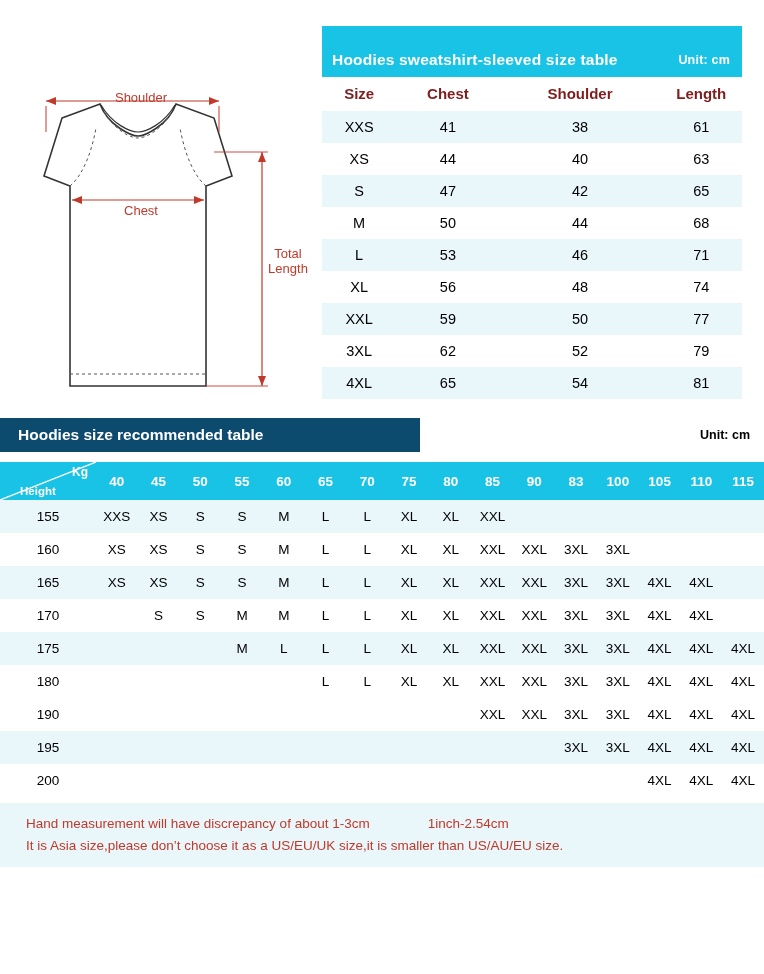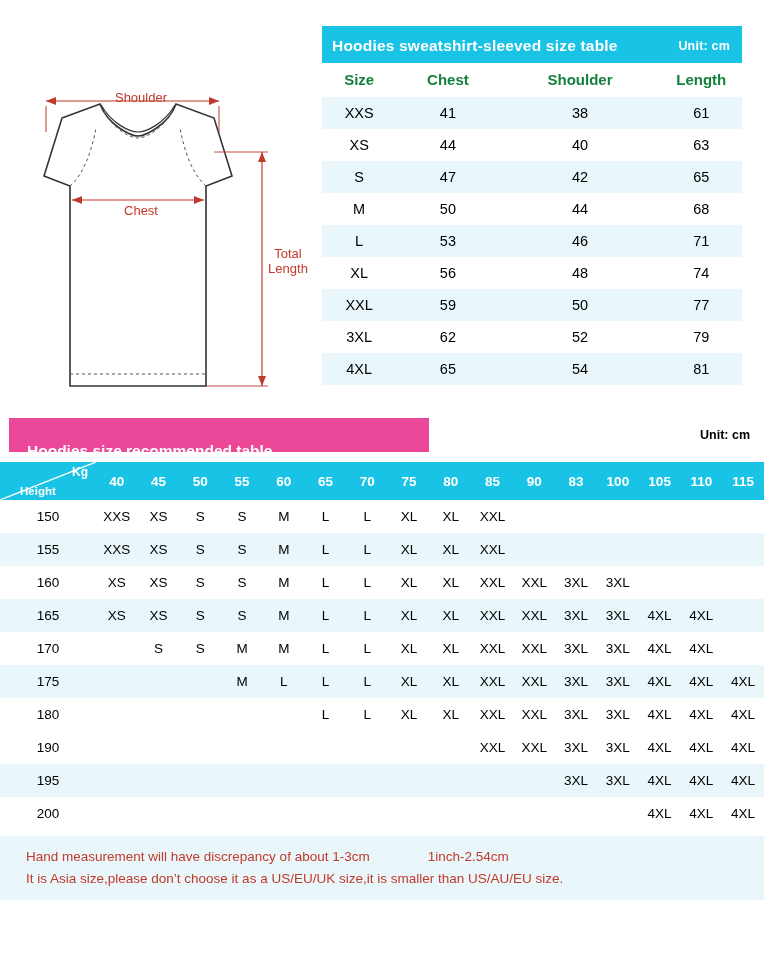--- a/index.html
+++ b/index.html
@@ -56,31 +56,31 @@
   table.size-table {
     border-collapse: collapse;
     width: 420px;
     margin: 0;
   }
   .size-title-row td {
     background: #19c3e6;
     color: #ffffff;
     font-size: 15.5px;
     font-weight: bold;
-    padding: 11px 10px 8px 10px;
+    padding: 25px 10px 8px 10px;
     letter-spacing: 0.2px;
   }
   .size-title-row td.unit {
     text-align: right;
     font-size: 12.5px;
     font-weight: bold;
     padding-right: 12px;
   }
   .size-head-row td {
-    color: #15803d;
+    color: #7f1d1d;
     font-size: 15px;
     font-weight: bold;
     text-align: center;
     padding: 8px 0 9px 0;
     background: #ffffff;
   }
   table.size-table td.cell {
     text-align: center;
     font-size: 14.5px;
     padding: 8px 0 8px 0;
@@ -94,30 +94,29 @@
     width: 764px;
     position: relative;
   }
   .rec-header {
     display: flex;
     align-items: center;
     height: 34px;
     margin-top: 8px;
   }
   .rec-title {
-    background: #ec4899;
+    background: #0c4a6e;
     color: #ffffff;
     font-size: 15.5px;
     font-weight: bold;
     line-height: 34px;
-    padding: 16px 0 0 18px;
+    padding: 0 0 0 18px;
     width: 420px;
     box-sizing: border-box;
     height: 34px;
-    margin-left: 9px;
   }
   .rec-unit {
     flex: 1;
     text-align: right;
     font-size: 12.5px;
     font-weight: bold;
     padding-right: 14px;
     color: #000;
   }
 
@@ -329,39 +328,20 @@
           <th>85</th>
           <th>90</th>
           <th>83</th>
           <th>100</th>
           <th>105</th>
           <th>110</th>
           <th>115</th>
         </tr>
     </thead>
     <tbody id="rec-body">
-        <tr class="plain">
-          <td class="height-cell">150</td>
-          <td>XXS</td>
-          <td>XS</td>
-          <td>S</td>
-          <td>S</td>
-          <td>M</td>
-          <td>L</td>
-          <td>L</td>
-          <td>XL</td>
-          <td>XL</td>
-          <td>XXL</td>
-          <td></td>
-          <td></td>
-          <td></td>
-          <td></td>
-          <td></td>
-          <td></td>
-        </tr>
         <tr class="alt">
           <td class="height-cell">155</td>
           <td>XXS</td>
           <td>XS</td>
           <td>S</td>
           <td>S</td>
           <td>M</td>
           <td>L</td>
           <td>L</td>
           <td>XL</td>

